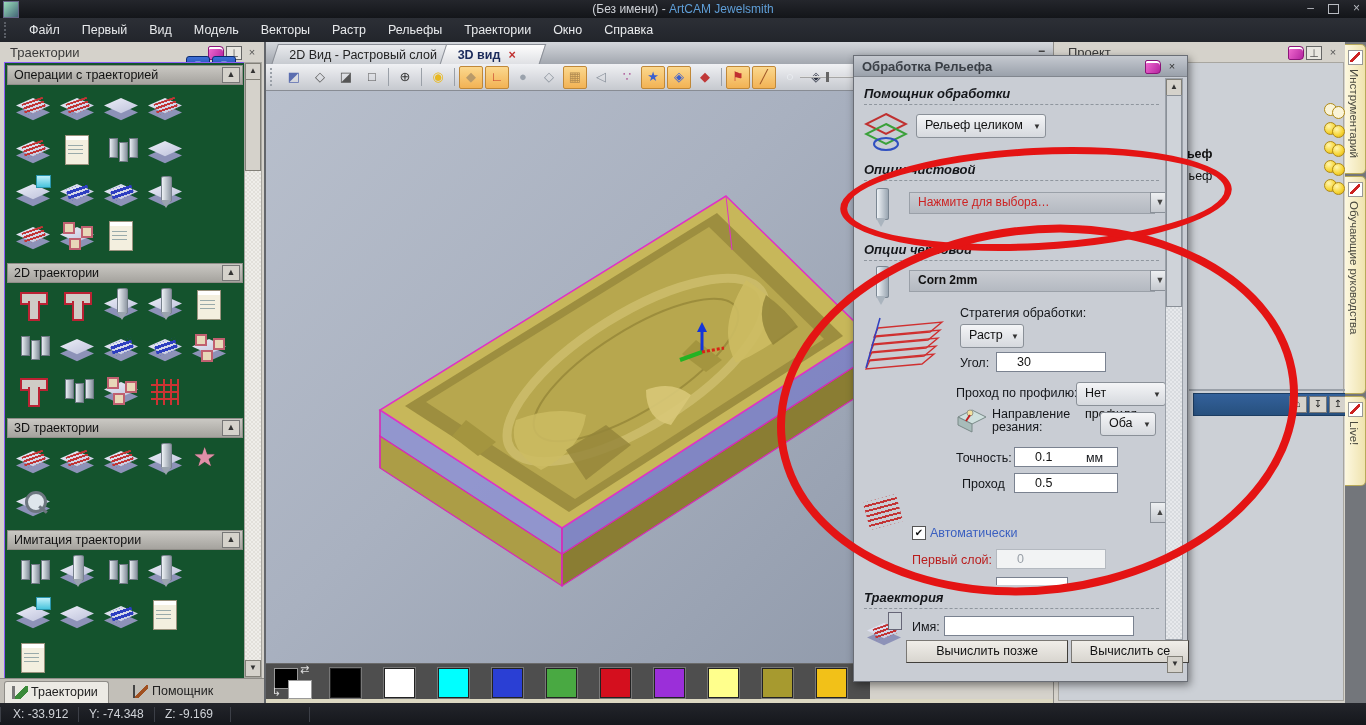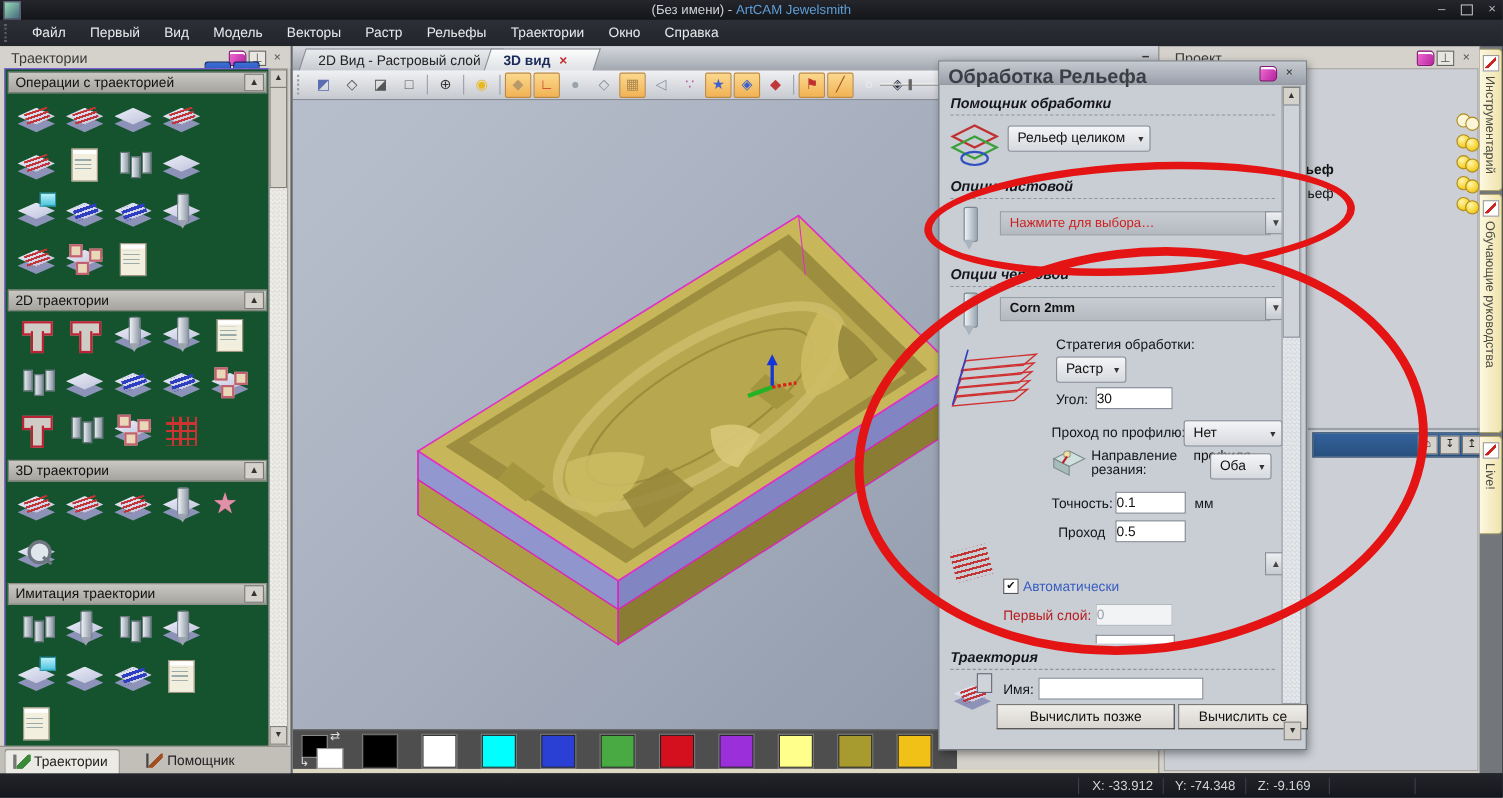--- a/index.html
+++ b/index.html
@@ -18,21 +18,21 @@
   #app-icon{position:absolute;left:3px;top:1px;width:14px;height:15px;background:linear-gradient(135deg,#9db,#467);border:1px solid #668;}
 
   
   #menubar{left:0;top:18px;width:1366px;height:24px;background:linear-gradient(#2c2f36,#22252b);color:#e8eaec;display:flex;align-items:center;}
   #menubar .grip{width:6px;height:16px;margin:0 6px 0 4px;border-left:2px dotted #5a5e66;}
   .menu-item{padding:3px 11px;font-size:12.5px;}
 
   
   #statusbar{left:0;top:703px;width:1366px;height:22px;background:linear-gradient(#23252b,#15171c);color:#d0d3d8;display:flex;align-items:center;}
   .status-cell{height:15px;line-height:15px;border-left:1px solid #3c3f47;padding-left:10px;font-size:12px;}
-  .sc0{margin-left:980px;width:65px;padding-left:12px;} .sc1{width:65px;} .sc2{width:65px;} .sc3{width:68px;} .sc4{width:70px;}
+  .sc0{width:65px;padding-left:12px;} .sc1{width:65px;} .sc2{width:65px;} .sc3{width:68px;} .sc4{width:70px;}
 
   
   #left-panel{left:0;top:42px;width:264px;height:661px;background:#d5d2cb;border-right:2px solid #62656a;}
   #lp-header{position:absolute;left:0;top:0;width:100%;height:20px;background:#d5d2cb;color:#3a3a3a;font-size:13px;}
   #lp-header .cap{position:absolute;left:10px;top:3px;}
   .mini-ico{position:absolute;top:4px;width:14px;height:12px;font-size:11px;color:#555;text-align:center;line-height:12px;}
   .book{background:linear-gradient(120deg,#f26ad0,#b425a0);border:1px solid #8a1478;border-radius:2px 4px 4px 2px;box-shadow:inset 0 2px 0 #fff;}
   .pinico{border:1px solid #666;background:#e8e6e0;}
   #lp-content{position:absolute;left:4px;top:20px;width:240px;height:616px;background:#14532d;border:1px solid #8b5cf6;overflow:hidden;}
   .lp-sec-head{position:relative;height:18px;background:linear-gradient(#cac8c3,#a5a39e);border:1px solid #8f8d88;margin:2px 2px 0 2px;font-size:12.5px;color:#111;}
@@ -116,30 +116,30 @@
 
   #right-strip{left:1345px;top:42px;width:21px;height:661px;background:#73767b;}
   .vtab{position:absolute;left:0;width:20px;background:linear-gradient(90deg,#fdf8e0,#efe3ae);border:1px solid #b8a95a;border-left:none;border-radius:0 5px 5px 0;}
   .vtab .vlbl{position:absolute;left:3px;top:24px;writing-mode:vertical-rl;font-size:11.5px;color:#4a4a40;white-space:nowrap;}
   .vtab .vico{position:absolute;left:3px;top:5px;width:13px;height:13px;background:#fff;border:1px solid #999;}
   .vtab .vico i{position:absolute;left:1px;top:1px;width:10px;height:10px;background:linear-gradient(135deg,transparent 45%,#c22 45% 65%,transparent 65%);}
 
   
   #dialog{left:853px;top:55px;width:333px;height:625px;background:#c9cdd4;border:1px solid #6a6e76;box-shadow:2px 3px 8px rgba(0,0,0,.45);}
   #dlg-title{position:absolute;left:0;top:0;width:100%;height:20px;background:linear-gradient(#c5c9d0,#9aa1ab);border-bottom:1px solid #81868e;}
-  #dlg-title .cap{position:absolute;left:8px;top:3px;font-size:18px;font-weight:bold;color:#3a3f46;text-align:right;}
+  #dlg-title .cap{position:absolute;left:8px;top:3px;font-size:13px;font-weight:bold;color:#3a3f46;text-align:right;}
   .dlg-sec{position:absolute;left:10px;font-size:13px;font-weight:bold;font-style:italic;color:#14161a;}
   .dash{position:absolute;left:10px;width:295px;border-top:1px dashed #8f969e;}
   .gray-bar{position:absolute;left:55px;width:236px;height:20px;background:linear-gradient(#c9ccd2,#b4b9c1);border:1px solid #9aa0a8;line-height:19px;padding-left:8px;}
   .drop-btn{position:absolute;width:18px;height:19px;background:linear-gradient(#eef0f2,#c6cad0);border:1px solid #8a9098;text-align:center;line-height:18px;font-size:9px;color:#444;}
   .combo{position:absolute;height:22px;background:linear-gradient(#f4f5f7,#d6d9de);border:1px solid #8a9098;border-radius:3px;font-size:12.5px;line-height:21px;padding:0 18px 0 8px;}
   .combo:after{content:"▼";position:absolute;right:4px;top:1px;font-size:8px;color:#333;}
   .dlbl{position:absolute;font-size:12.5px;color:#14161a;}
   .dlbl.dis{color:#b91c1c;}
-  .dinput{position:absolute;height:18px;border:1px solid #7a8290;background:#fff;font-size:12.5px;padding:0 0;font-family:inherit;color:#111;}
+  .dinput{position:absolute;height:18px;border:1px solid #7a8290;background:#fff;font-size:12.5px;padding:0 20px;font-family:inherit;color:#111;}
   .dinput:disabled{background:#f2f3f4;color:#9aa0a8;border-color:#b4b9c0;}
   .toolcyl{position:absolute;width:11px;height:30px;background:linear-gradient(90deg,#eef2f6,#9aa6b2);border:1px solid #7a8692;border-radius:3px/2px;}
   .toolcyl:after{content:"";position:absolute;left:-1px;top:29px;border-left:5px solid transparent;border-right:5px solid transparent;border-top:9px solid #aab4be;}
   #dlg-scroll{position:absolute;right:4px;top:22px;width:16px;height:560px;background:repeating-conic-gradient(#e7e9ec 0 25%,#d8dbdf 0 50%) 0 0/4px 4px;border:1px solid #9aa0a8;}
   #dlg-thumb{position:absolute;left:0px;top:16px;width:14px;height:210px;background:#cfd3d9;border:1px solid #8a9098;}
   .dlg-btn{position:absolute;height:21px;background:linear-gradient(#f0eee9,#d8d5cf);border:1px solid #7a7874;border-right-color:#403e3a;border-bottom-color:#403e3a;font-size:12.5px;text-align:center;line-height:20px;}
   #chk{position:absolute;left:58px;top:470px;width:12px;height:12px;background:#fff;border:1px solid #555;font-size:10px;line-height:11px;text-align:center;color:#111;}
   .zlayers{position:absolute;left:12px;top:442px;width:34px;height:28px;transform:rotate(-15deg);
      background:repeating-linear-gradient(0deg,transparent 0 3px,#c33435 3px 5px);}
   .tp-calc-ico{left:8px;top:556px;}

